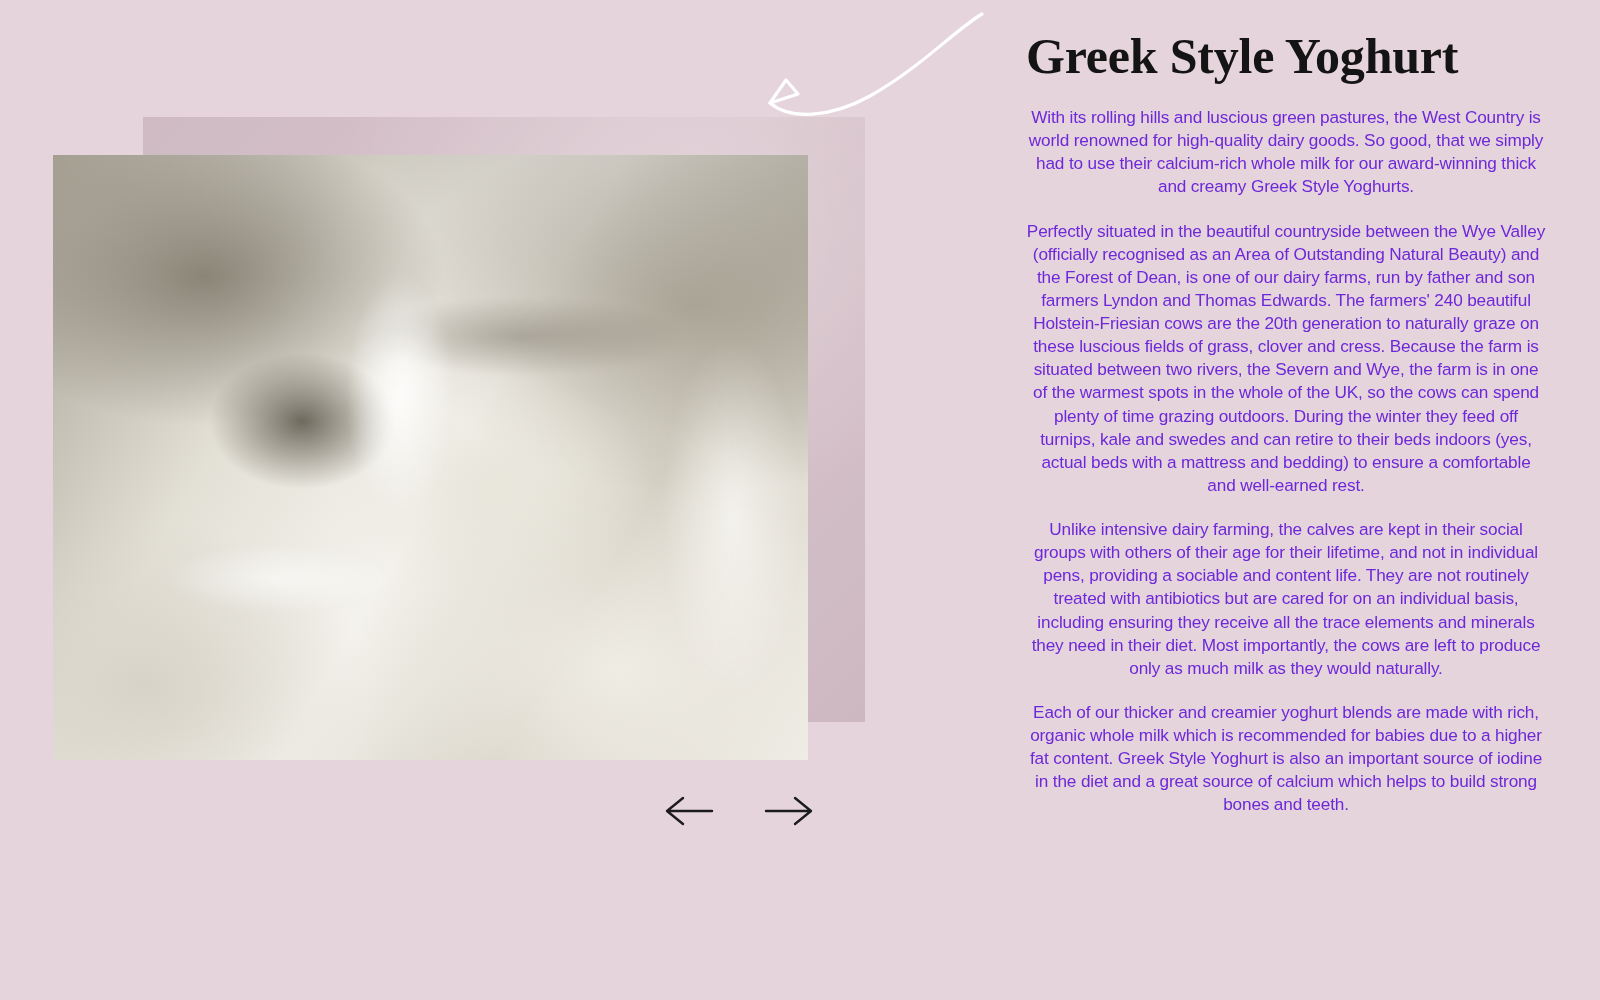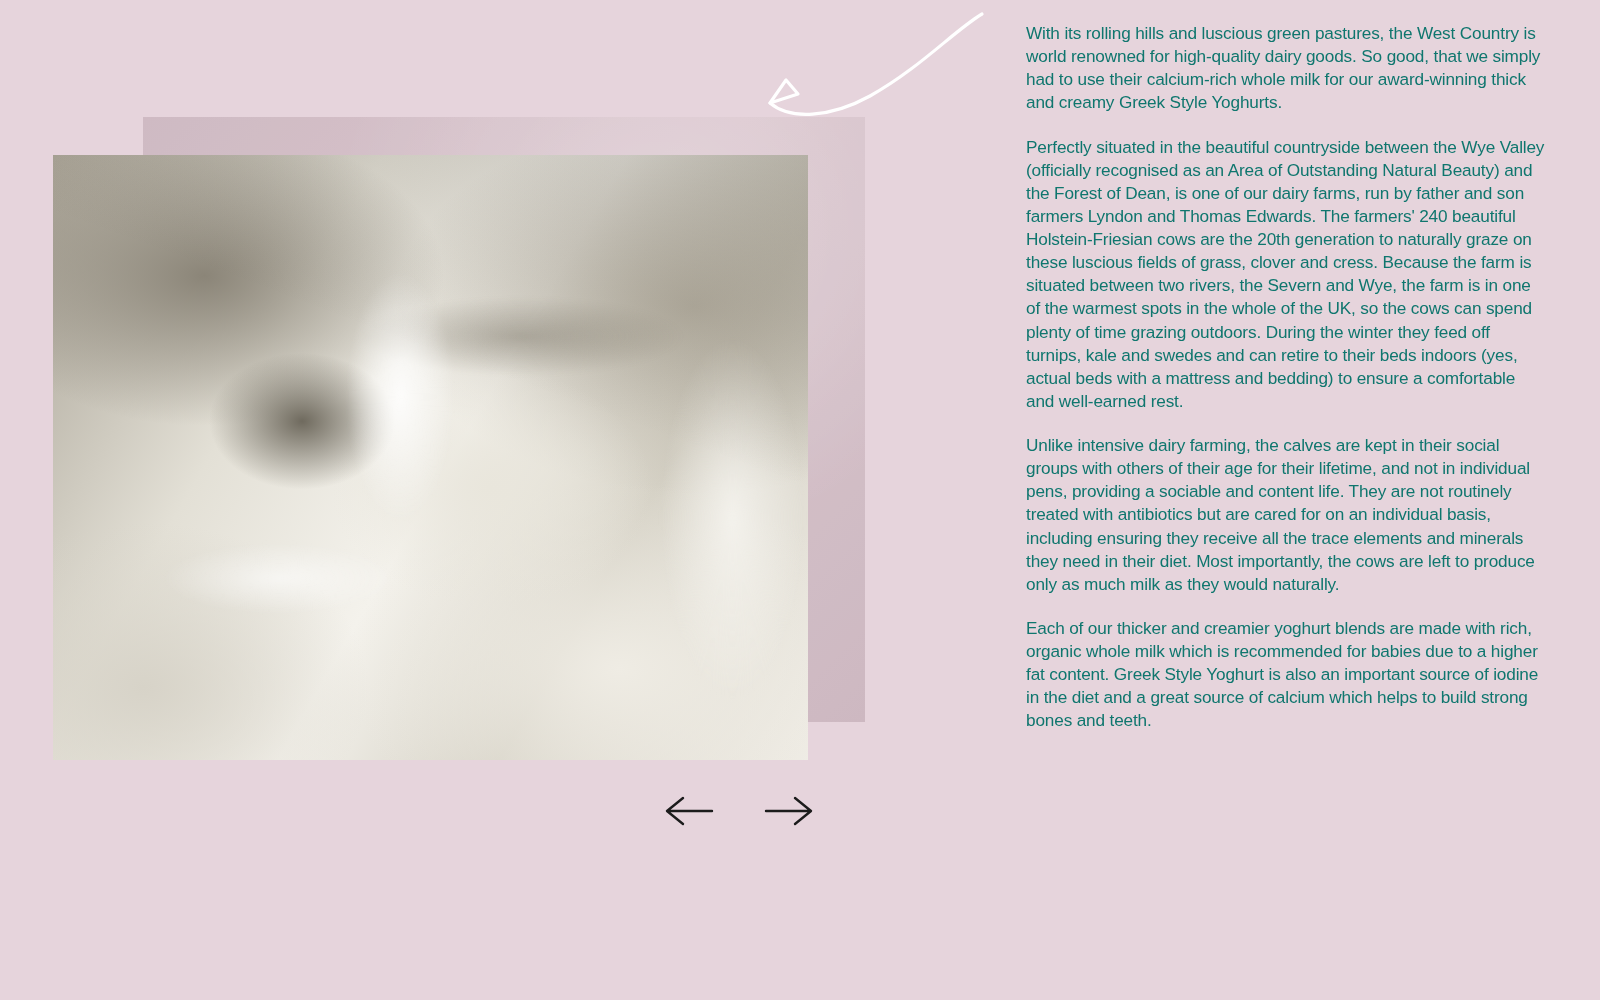--- a/index.html
+++ b/index.html
@@ -136,22 +136,23 @@
     color: #141414;
     white-space: nowrap;
   }
   .body-copy {
     margin-top: 22px;
   }
   .body-copy p {
     margin: 0 0 21px 0;
     font-size: 17.2px;
     line-height: 1.345;
-    color: #0f766e;
+    color: #6d28d9;
     letter-spacing: -0.15px;
+    text-align: center;
   }
   .body-copy p:last-child { margin-bottom: 8px; }
 </style>
 </head>
 <body>
 
 <div class="page">
 
   <div class="media-col">
 
@@ -176,20 +177,21 @@
       </button>
       <button class="nav-btn" aria-label="Next image">
         <svg width="52" height="34" viewBox="0 0 52 34">
           <path d="M3 17 H47 M32 4 L48 17 L32 30" fill="none" stroke="#1c1c1c" stroke-width="2.4" stroke-linecap="round" stroke-linejoin="round"></path>
         </svg>
       </button>
     </div>
   </div>
 
   <div class="text-col">
+    <h1 class="title">Greek Style Yoghurt</h1>
     <div class="body-copy">
       <p>With its rolling hills and luscious green pastures, the West Country is world renowned for high-quality dairy goods. So good, that we simply had to use their calcium-rich whole milk for our award-winning thick and creamy Greek Style Yoghurts.</p>
       <p>Perfectly situated in the beautiful countryside between the Wye Valley (officially recognised as an Area of Outstanding Natural Beauty) and the Forest of Dean, is one of our dairy farms, run by father and son farmers Lyndon and Thomas Edwards. The farmers' 240 beautiful Holstein-Friesian cows are the 20th generation to naturally graze on these luscious fields of grass, clover and cress. Because the farm is situated between two rivers, the Severn and Wye, the farm is in one of the warmest spots in the whole of the UK, so the cows can spend plenty of time grazing outdoors. During the winter they feed off turnips, kale and swedes and can retire to their beds indoors (yes, actual beds with a mattress and bedding) to ensure a comfortable and well-earned rest.</p>
       <p>Unlike intensive dairy farming, the calves are kept in their social groups with others of their age for their lifetime, and not in individual pens, providing a sociable and content life. They are not routinely treated with antibiotics but are cared for on an individual basis, including ensuring they receive all the trace elements and minerals they need in their diet. Most importantly, the cows are left to produce only as much milk as they would naturally.</p>
       <p>Each of our thicker and creamier yoghurt blends are made with rich, organic whole milk which is recommended for babies due to a higher fat content. Greek Style Yoghurt is also an important source of iodine in the diet and a great source of calcium which helps to build strong bones and teeth.</p>
     </div>
   </div>
 
 </div>
 

